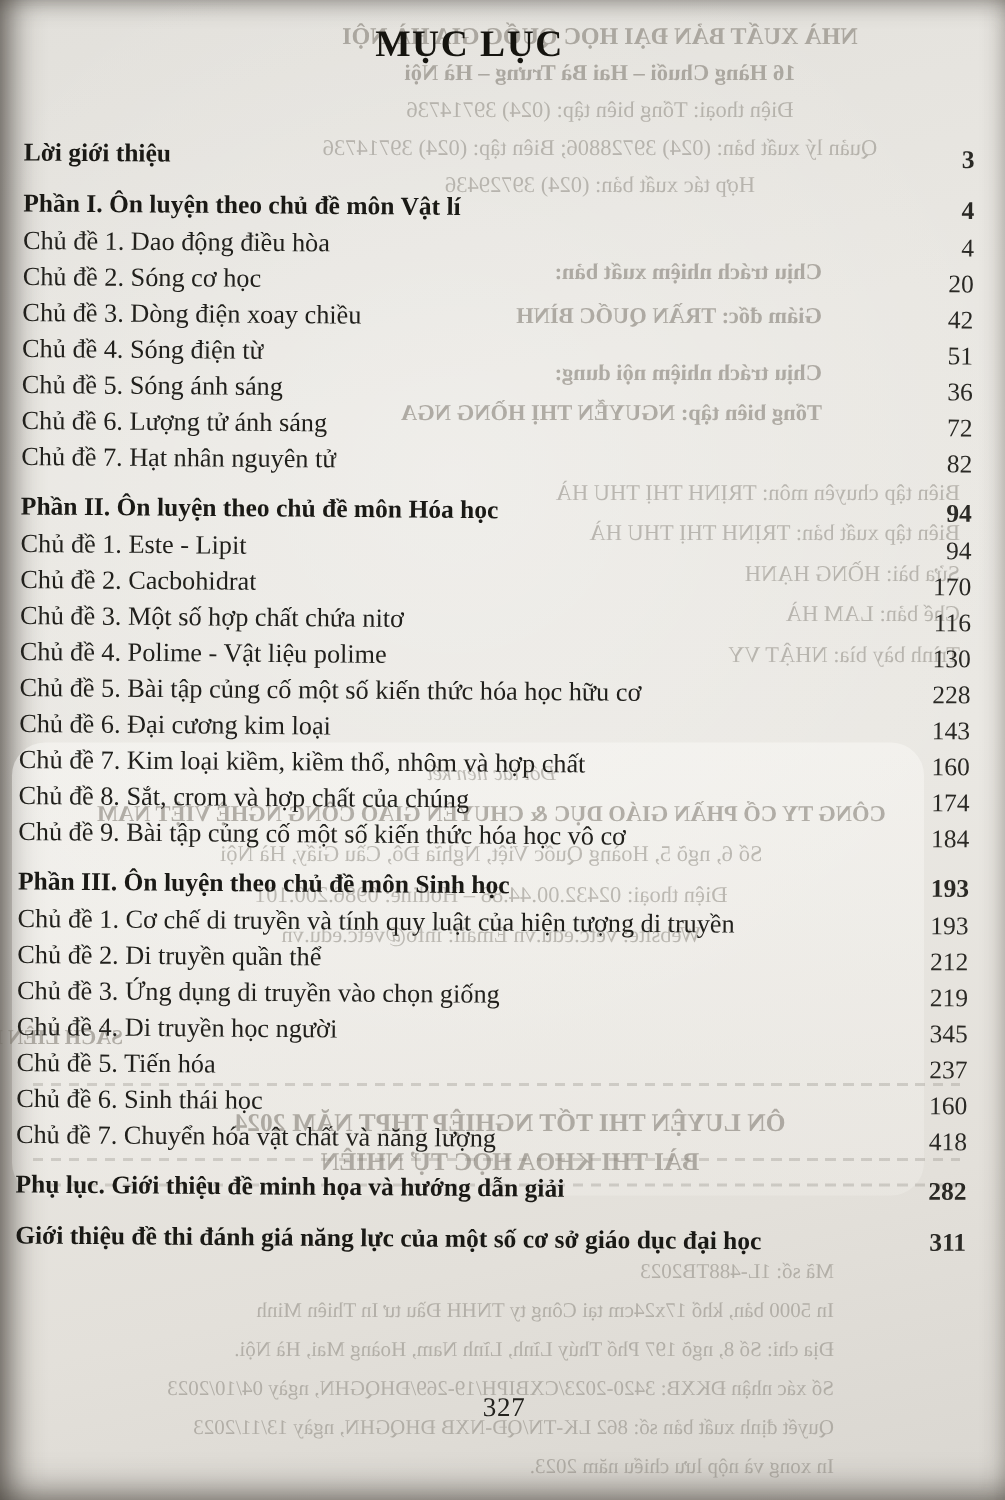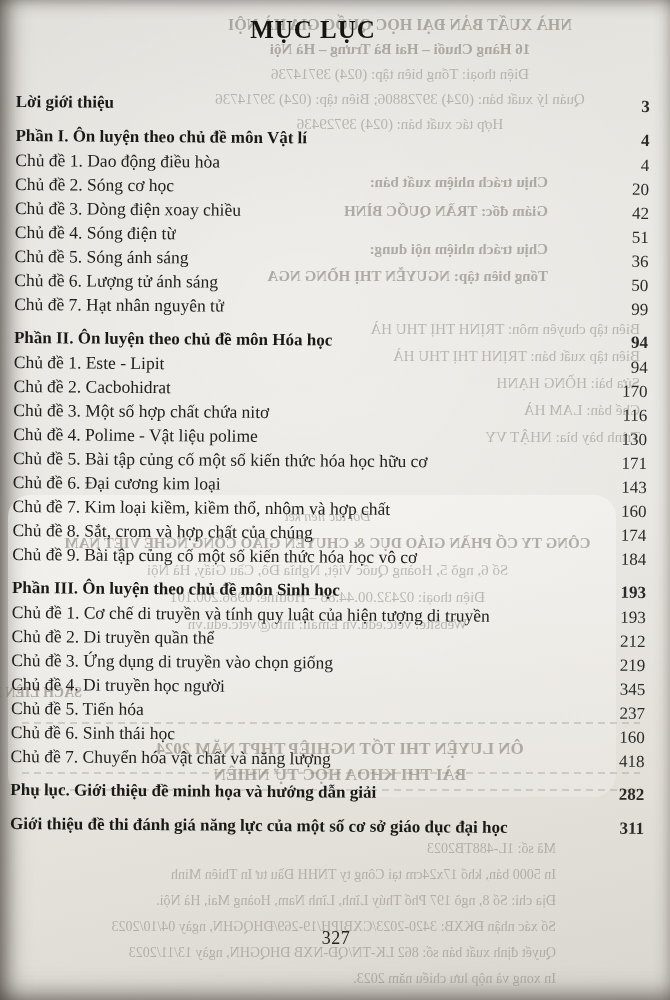--- a/index.html
+++ b/index.html
@@ -151,25 +151,25 @@
       <div class="toc-row item">
         <span class="toc-label">Chủ đề 4. Sóng điện từ</span>
         <span class="toc-page">51</span>
       </div>
       <div class="toc-row item">
         <span class="toc-label">Chủ đề 5. Sóng ánh sáng</span>
         <span class="toc-page">36</span>
       </div>
       <div class="toc-row item">
         <span class="toc-label">Chủ đề 6. Lượng tử ánh sáng</span>
-        <span class="toc-page">50</span>
+        <span class="toc-page">72</span>
       </div>
       <div class="toc-row item">
         <span class="toc-label">Chủ đề 7. Hạt nhân nguyên tử</span>
-        <span class="toc-page">99</span>
+        <span class="toc-page">82</span>
       </div>
       <div class="toc-row section">
         <span class="toc-label">Phần II. Ôn luyện theo chủ đề môn Hóa học</span>
         <span class="toc-page">94</span>
       </div>
       <div class="toc-row item">
         <span class="toc-label">Chủ đề 1. Este - Lipit</span>
         <span class="toc-page">94</span>
       </div>
       <div class="toc-row item">
@@ -179,21 +179,21 @@
       <div class="toc-row item">
         <span class="toc-label">Chủ đề 3. Một số hợp chất chứa nitơ</span>
         <span class="toc-page">116</span>
       </div>
       <div class="toc-row item">
         <span class="toc-label">Chủ đề 4. Polime - Vật liệu polime</span>
         <span class="toc-page">130</span>
       </div>
       <div class="toc-row item">
         <span class="toc-label">Chủ đề 5. Bài tập củng cố một số kiến thức hóa học hữu cơ</span>
-        <span class="toc-page">171</span>
+        <span class="toc-page">228</span>
       </div>
       <div class="toc-row item">
         <span class="toc-label">Chủ đề 6. Đại cương kim loại</span>
         <span class="toc-page">143</span>
       </div>
       <div class="toc-row item">
         <span class="toc-label">Chủ đề 7. Kim loại kiềm, kiềm thổ, nhôm và hợp chất</span>
         <span class="toc-page">160</span>
       </div>
       <div class="toc-row item">

